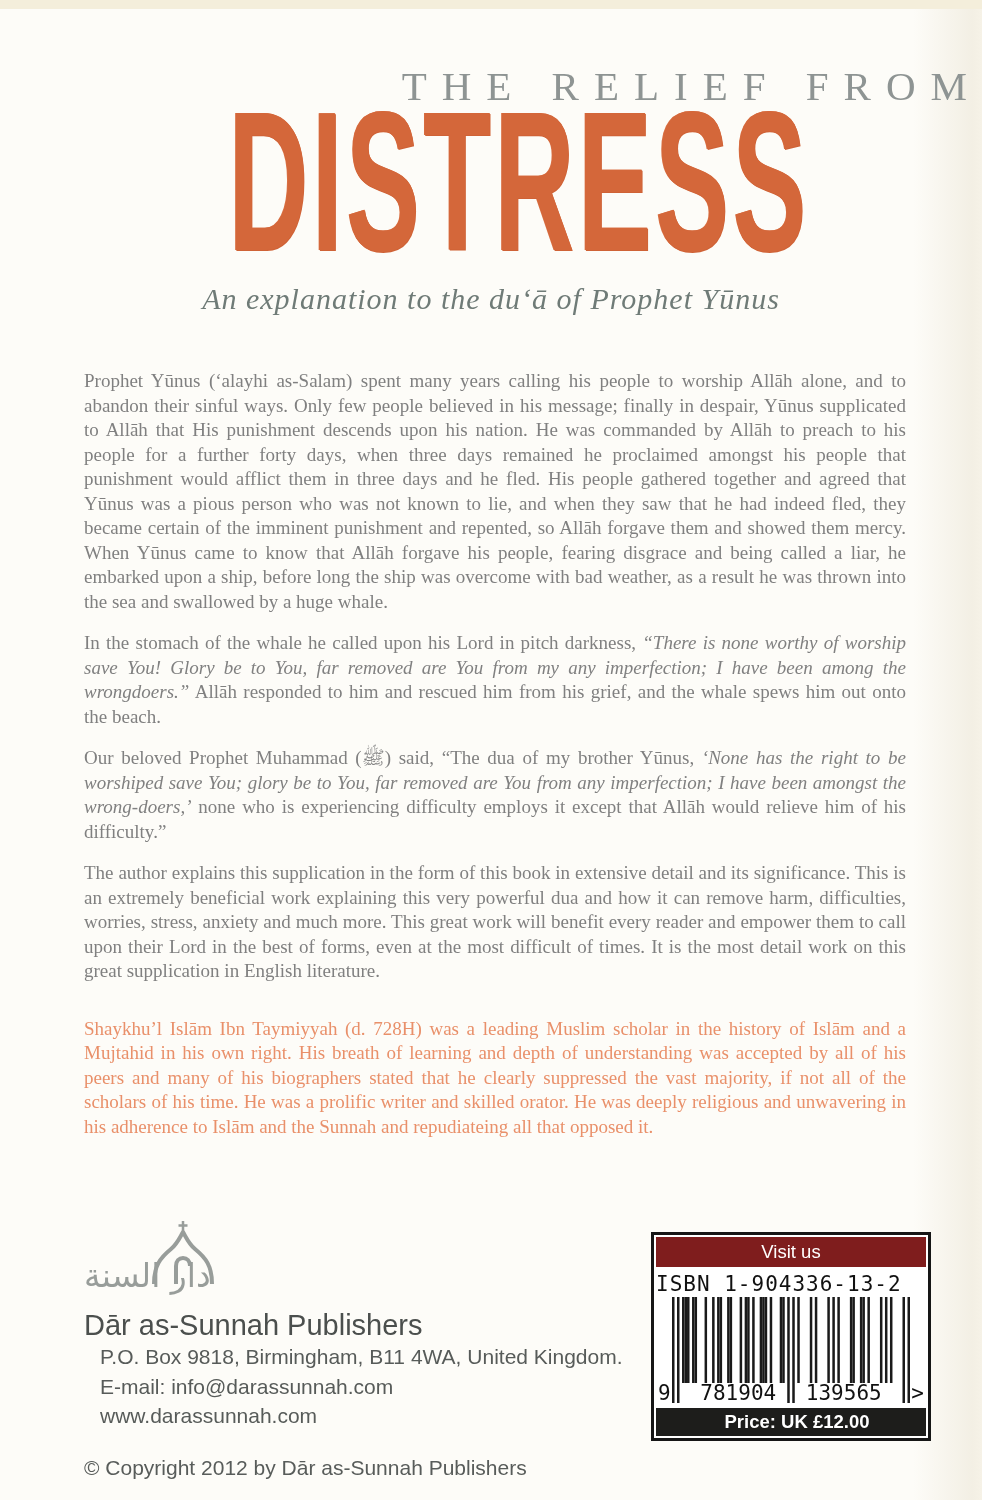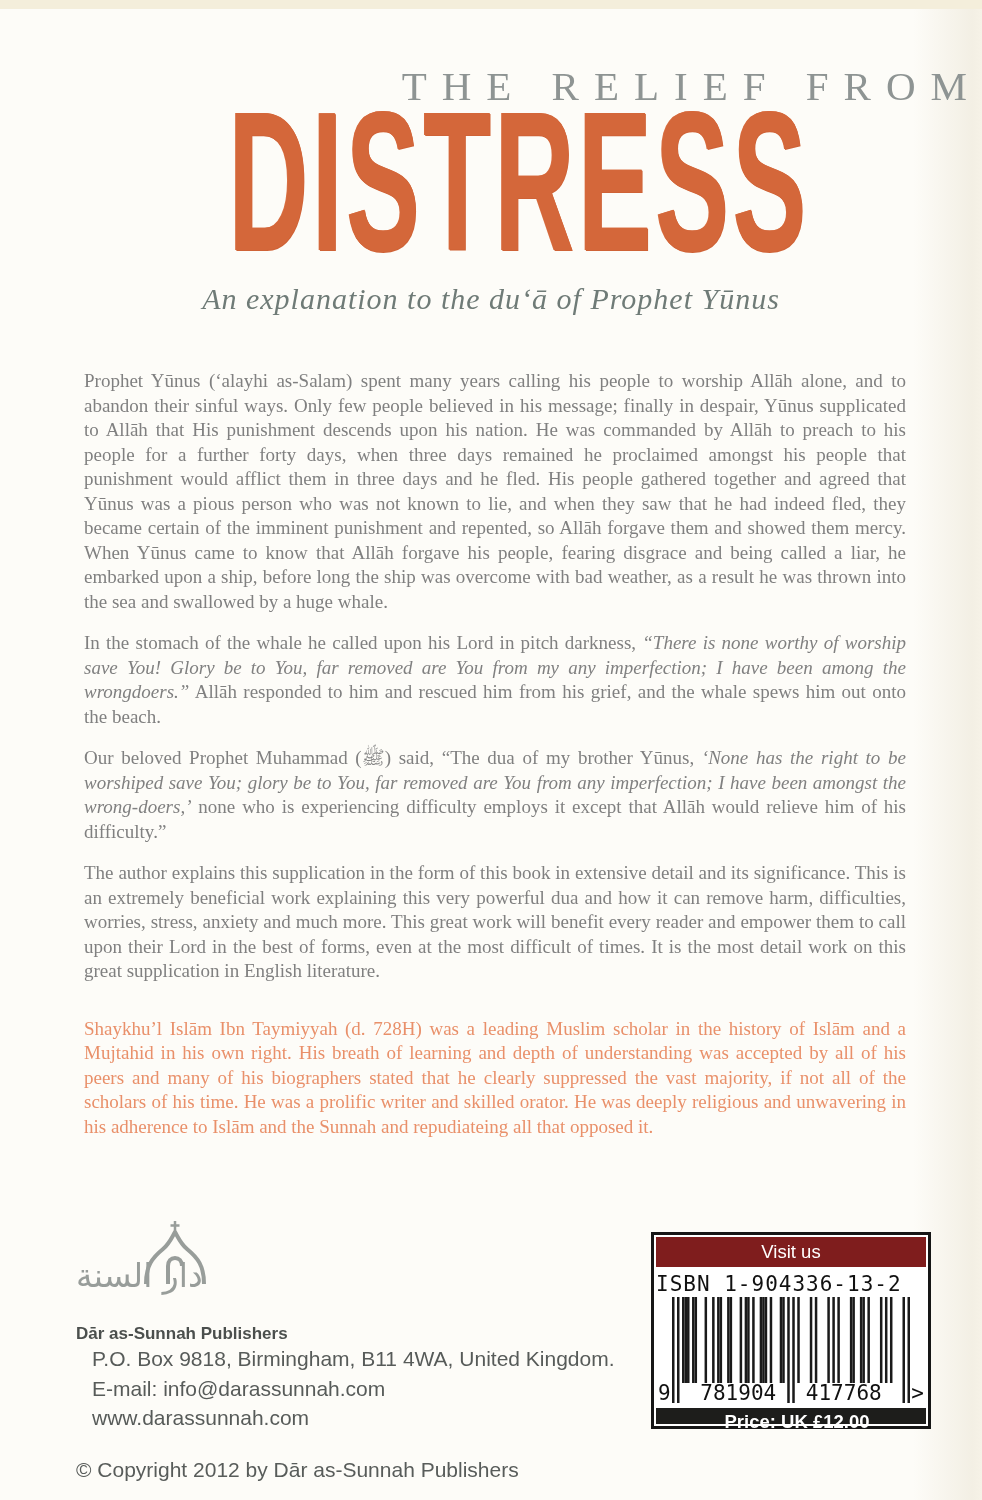--- a/index.html
+++ b/index.html
@@ -37,32 +37,32 @@
   .body-text{
     position:absolute;left:84px;top:369px;width:822px;
     font-size:19px;line-height:24.5px;color:#808080;
     text-align:justify;
   }
   .body-text p{margin:0 0 17px 0;}
   .q{font-style:italic;}
   .bio{color:#e9906a;margin-top:33px !important;}
 
   .publisher{
-    position:absolute;left:76px;top:1220px;width:560px;
+    position:absolute;left:84px;top:1220px;width:560px;
     font-family:"Liberation Sans","DejaVu Sans",sans-serif;
     color:#575b59;
   }
   .logo{position:relative;width:170px;height:74px;color:#989d9a;}
   .logo-dome{position:absolute;left:62px;top:0;}
   .logo-arabic{
     position:absolute;left:0;bottom:2px;
     font-family:"DejaVu Sans",sans-serif;
     font-size:33px;line-height:33px;color:#989d9a;
   }
-  .pub-name{margin-top:30px;font-size:17px;font-weight:700;color:#4b4f4d;}
+  .pub-name{margin-top:15px;font-size:29px;font-weight:400;color:#4b4f4d;}
   .pub-line{font-size:21px;line-height:29.5px;margin-left:16px;}
   .pub-line:first-of-type{margin-top:4px;}
   .copyright{margin-top:25px;font-size:21px;color:#585c5a;}
 
   .barcode-box{
     position:absolute;left:651px;top:1232px;width:280px;
     background:#ffffff;border:3px solid #161616;
     padding:2px;box-sizing:border-box;
     font-family:"Liberation Sans","DejaVu Sans",sans-serif;
   }
@@ -79,21 +79,21 @@
   .bars-wrap{height:106px;padding:0 16px;}
   .bars-wrap svg{width:100%;height:100%;display:block;}
   .bars-wrap rect{fill:#1a1a1a;}
   .digits{
     display:flex;justify-content:space-between;align-items:flex-end;
     margin-top:-21px;height:23px;padding:0 2px;
     font-family:"DejaVu Sans Mono","Liberation Mono",monospace;
     font-size:21px;color:#111;position:relative;
   }
   .price-bar{
-    margin-top:3px;background:#1d1d1b;color:#fff;height:16px;line-height:28px;
+    margin-top:3px;background:#1d1d1b;color:#fff;height:28px;line-height:28px;
     text-align:center;font-size:18.5px;font-weight:700;padding-left:12px;
   }
 </style>
 </head>
 <body>
 
 <div class="page">
   <div class="top-strip"></div>
 
   <div class="overtitle">THE RELIEF FROM</div>
@@ -172,18 +172,18 @@
           <rect x="83" y="0" width="1" height="86"></rect>
           <rect x="85" y="0" width="1" height="86"></rect>
           <rect x="87" y="0" width="1" height="86"></rect>
           <rect x="92" y="0" width="1" height="106"></rect>
           <rect x="94" y="0" width="1" height="106"></rect>
         </svg>
     </div>
     <div class="digits">
       <span>9</span>
       <span>781904</span>
-      <span>417768</span>
+      <span>139565</span>
       <span>&gt;</span>
     </div>
     <div class="price-bar">Price: UK £12.00</div>
   </div>
 </div>
 
 </body></html>

